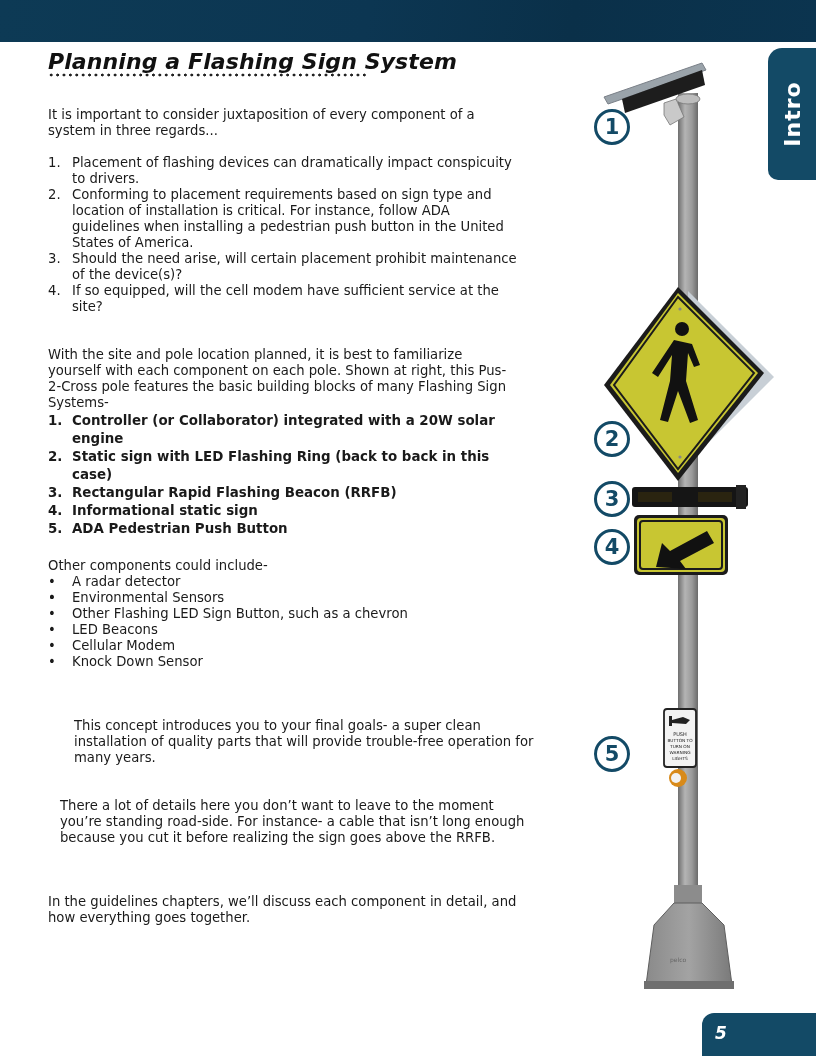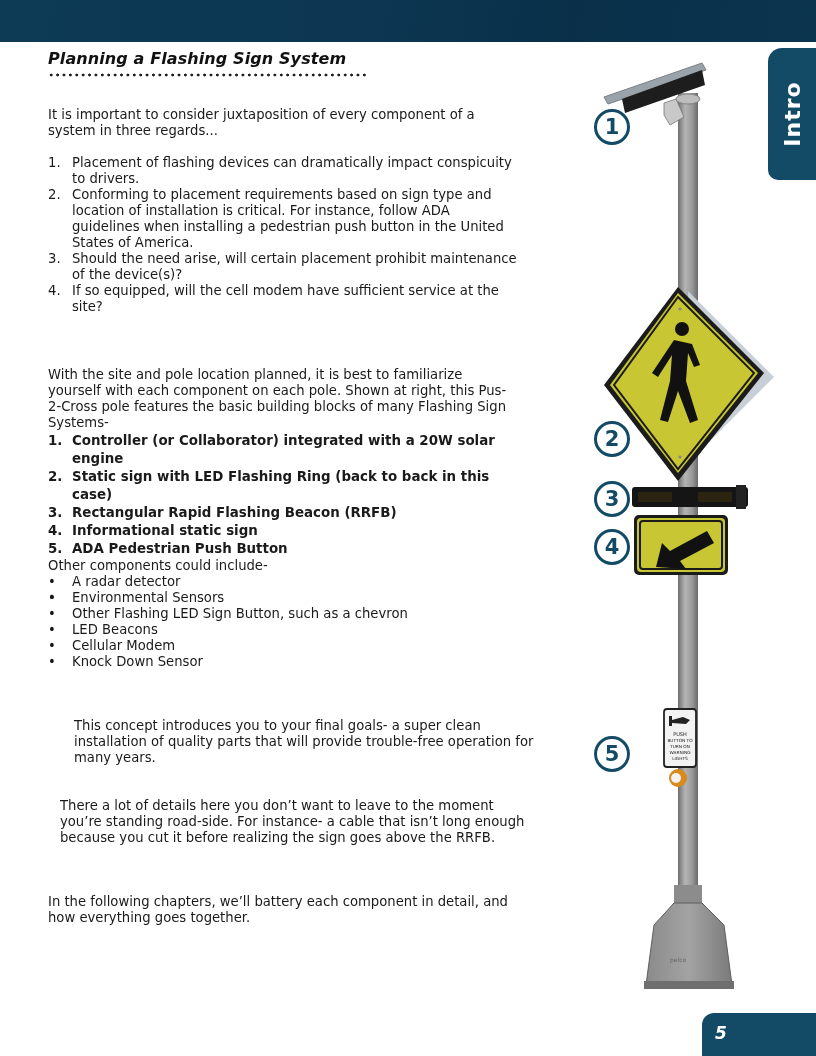--- a/index.html
+++ b/index.html
@@ -1,18 +1,18 @@
 <!DOCTYPE html>
 <html><head>
 <meta charset="utf-8">
 <style>
   html, body { margin:0; padding:0; }
   body { width:816px; height:1056px; position:relative; background:#ffffff; overflow:hidden; font-family:"DejaVu Sans", sans-serif; color:#1a1a1a; }
   .topbar { position:absolute; left:0; top:0; width:816px; height:42px; background:linear-gradient(100deg,#0d3a55 0%,#0c3652 45%,#0a3049 70%,#0b344f 100%); }
-  .title { position:absolute; left:48px; top:49px; font-size:16px; font-style:italic; font-weight:600; color:#111; letter-spacing:0.1px; }
+  .title { position:absolute; left:48px; top:49px; font-size:22px; font-style:italic; font-weight:600; color:#111; letter-spacing:0.1px; }
   .dots { position:absolute; left:48px; top:72px; width:320px; height:6px; background-image:radial-gradient(circle,#222 1.4px,transparent 1.6px); background-size:6.4px 6px; background-repeat:repeat-x; }
   .text { position:absolute; left:48px; width:470px; font-size:13.2px; line-height:16px; color:#1a1a1a; }
   .text p { margin:0; }
   .ol { margin:0; padding:0; list-style:none; }
   .ol li { position:relative; padding-left:24px; }
   .ol li .num { position:absolute; left:0; top:0; }
   .bold li { font-weight:bold; line-height:18px; font-size:13.4px; }
   .tab { position:absolute; left:768px; top:48px; width:48px; height:132px; background:#134a66; border-radius:14px 0 0 10px; }
   .tab span { position:absolute; left:50%; top:50%; transform:translate(-50%,-50%) rotate(-90deg); color:#fff; font-weight:bold; font-size:22px; letter-spacing:1px; white-space:nowrap; }
   .pagebox { position:absolute; left:702px; top:1013px; width:114px; height:43px; background:#134a66; border-radius:12px 0 0 0; }
@@ -35,21 +35,21 @@
 <div class="text" style="top:107px;">
   <p>It is important to consider juxtaposition of every component of a system in three regards...</p>
   <ol class="ol" style="margin-top:16px;">
     <li><span class="num">1.</span><span>Placement of flashing devices can dramatically impact conspicuity to drivers.</span></li>
     <li><span class="num">2.</span><span>Conforming to placement requirements based on sign type and location of installation is critical. For instance, follow ADA guidelines when installing a pedestrian push button in the United States of America.</span></li>
     <li><span class="num">3.</span><span>Should the need arise, will certain placement prohibit maintenance of the device(s)?</span></li>
     <li><span class="num">4.</span><span>If so equipped, will the cell modem have sufficient service at the site?</span></li>
   </ol>
 </div>
 
-<div class="text" style="top:347px;margin-top:20px;">
+<div class="text" style="top:347px;">
   <p>With the site and pole location planned, it is best to familiarize yourself with each component on each pole. Shown at right, this Pus-2-Cross pole features the basic building blocks of many Flashing Sign Systems-</p>
   <ol class="ol bold" style="margin-top:1px;">
     <li><span class="num">1.</span><span>Controller (or Collaborator) integrated with a 20W solar engine</span></li>
     <li><span class="num">2.</span><span>Static sign with LED Flashing Ring (back to back in this case)</span></li>
     <li><span class="num">3.</span><span>Rectangular Rapid Flashing Beacon (RRFB)</span></li>
     <li><span class="num">4.</span><span>Informational static sign</span></li>
     <li><span class="num">5.</span><span>ADA Pedestrian Push Button</span></li>
   </ol>
 </div>
 
@@ -61,21 +61,21 @@
     <li><span class="num">•</span><span>Environmental Sensors</span></li>
     <li><span class="num">•</span><span>Other Flashing LED Sign Button, such as a chevron</span></li>
     <li><span class="num">•</span><span>LED Beacons</span></li>
     <li><span class="num">•</span><span>Cellular Modem</span></li>
     <li><span class="num">•</span><span>Knock Down Sensor</span></li>
   </ul>
 </div>
 
 <div class="text" style="top:718px;margin-left:26px;">This concept introduces you to your final goals- a super clean installation of quality parts that will provide trouble-free operation for many years.</div>
 <div class="text" style="top:798px;margin-left:12px;">There a lot of details here you don’t want to leave to the moment you’re standing road-side. For instance- a cable that isn’t long enough because you cut it before realizing the sign goes above the RRFB.</div>
-<div class="text" style="top:894px;">In the following chapters, we’ll battery each component in detail, and how everything goes together.</div>
+<div class="text" style="top:894px;">In the guidelines chapters, we’ll discuss each component in detail, and how everything goes together.</div>
 
 <svg class="pole" width="190" height="945" viewBox="0 0 190 945">
   <defs>
     <linearGradient id="poleg" x1="0" x2="1">
       <stop offset="0" stop-color="#6e6e6e"></stop>
       <stop offset="0.35" stop-color="#b4b4b4"></stop>
       <stop offset="0.7" stop-color="#9a9a9a"></stop>
       <stop offset="1" stop-color="#6a6a6a"></stop>
     </linearGradient>
     <linearGradient id="baseg" x1="0" x2="1">

